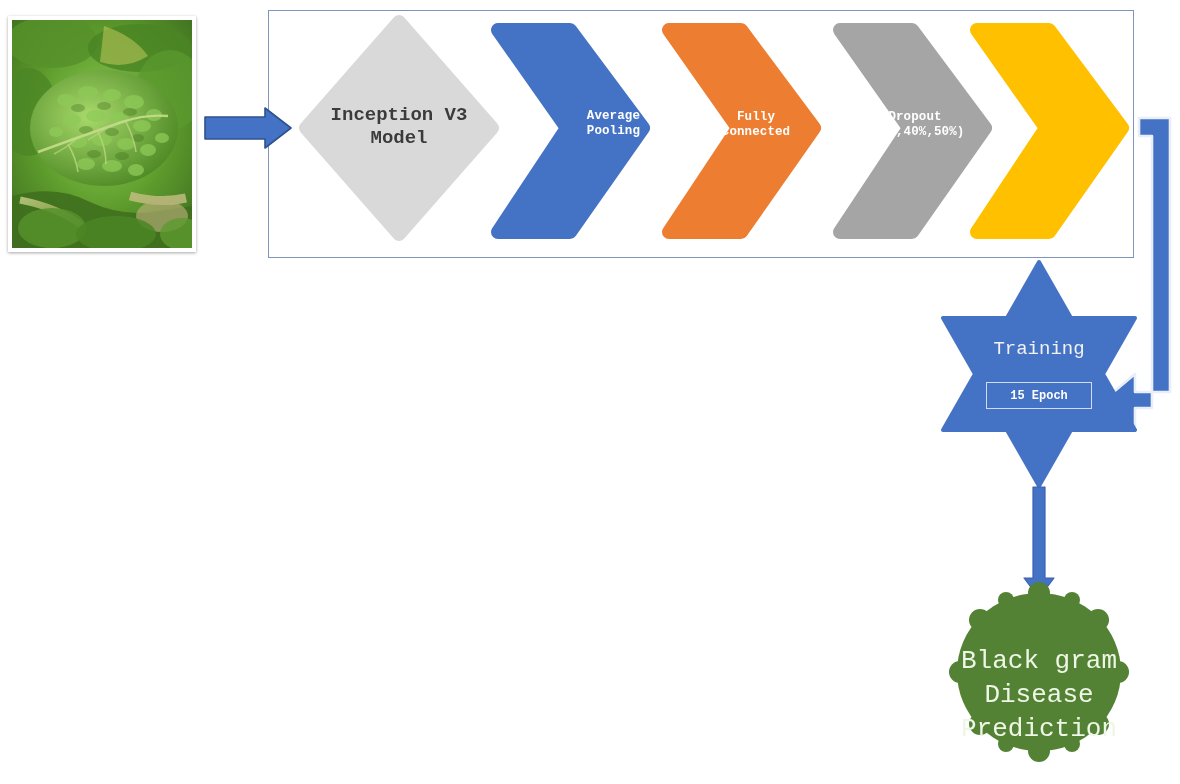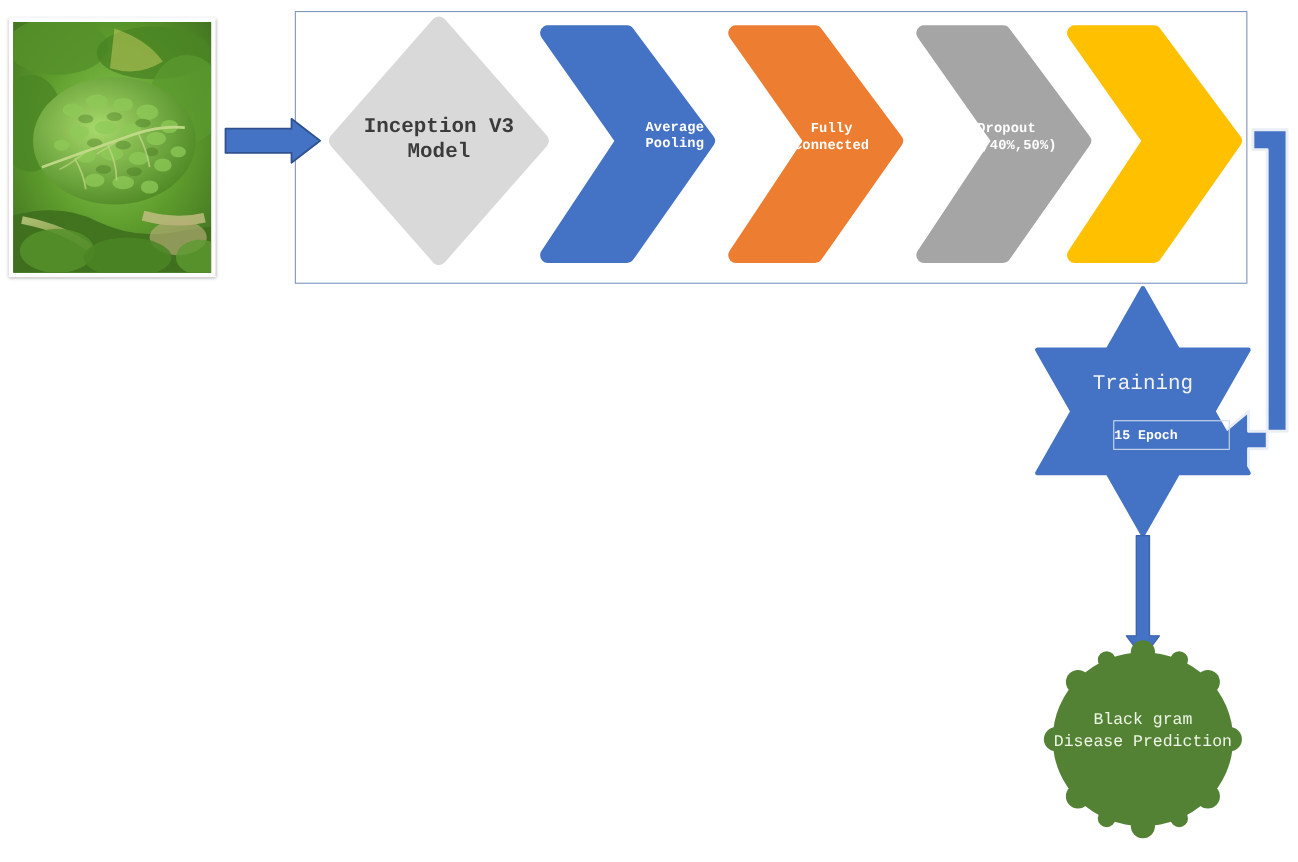--- a/index.html
+++ b/index.html
@@ -90,35 +90,35 @@
     font-size: 19px;
   }
   .label-epoch {
     color: #ffffff;
     font-weight: bold;
     font-size: 12px;
   }
   .label-green {
     color: #eef6e6;
     font-weight: normal;
-    font-size: 15px;
+    font-size: 26px;
     line-height: 1.3;
   }
 
   .epoch-box {
     position: absolute;
     left: 986px;
     top: 382px;
     width: 106px;
     height: 27px;
     border: 1.6px solid #cfdcf2;
     box-sizing: border-box;
     display: flex;
     align-items: center;
-    margin-left: 26px;
+    justify-content: center;
   }
 </style>
 </head>
 <body>
 
 <div id="canvas">
 
   <div class="photo-frame">
     <div class="photo-inner">
       <svg viewBox="0 0 180 228" preserveAspectRatio="none">
@@ -281,21 +281,21 @@
   <div class="shape-label label-dark" style="left:309px; top:104px; width:180px;">Inception V3
 Model</div>
 
   <div class="shape-label label-light" style="left:530px; top:109px; width:110px;text-align:right;">Average
 Pooling</div>
 
   <div class="shape-label label-light" style="left:700px; top:110px; width:112px;">Fully
 Connected</div>
 
   <div class="shape-label label-light" style="left:845px; top:110px; width:140px;">Dropout
-(8%,40%,50%)</div>
+(66%,40%,50%)</div>
 
 
   <div class="shape-label label-training" style="left:974px; top:338px; width:130px;">Training</div>
 
   <div class="epoch-box">
     <span class="label-epoch">15 Epoch</span>
   </div>
 
   <div class="shape-label label-green" style="left:939px; top:645px; width:200px;">Black gram
 Disease Prediction</div>

